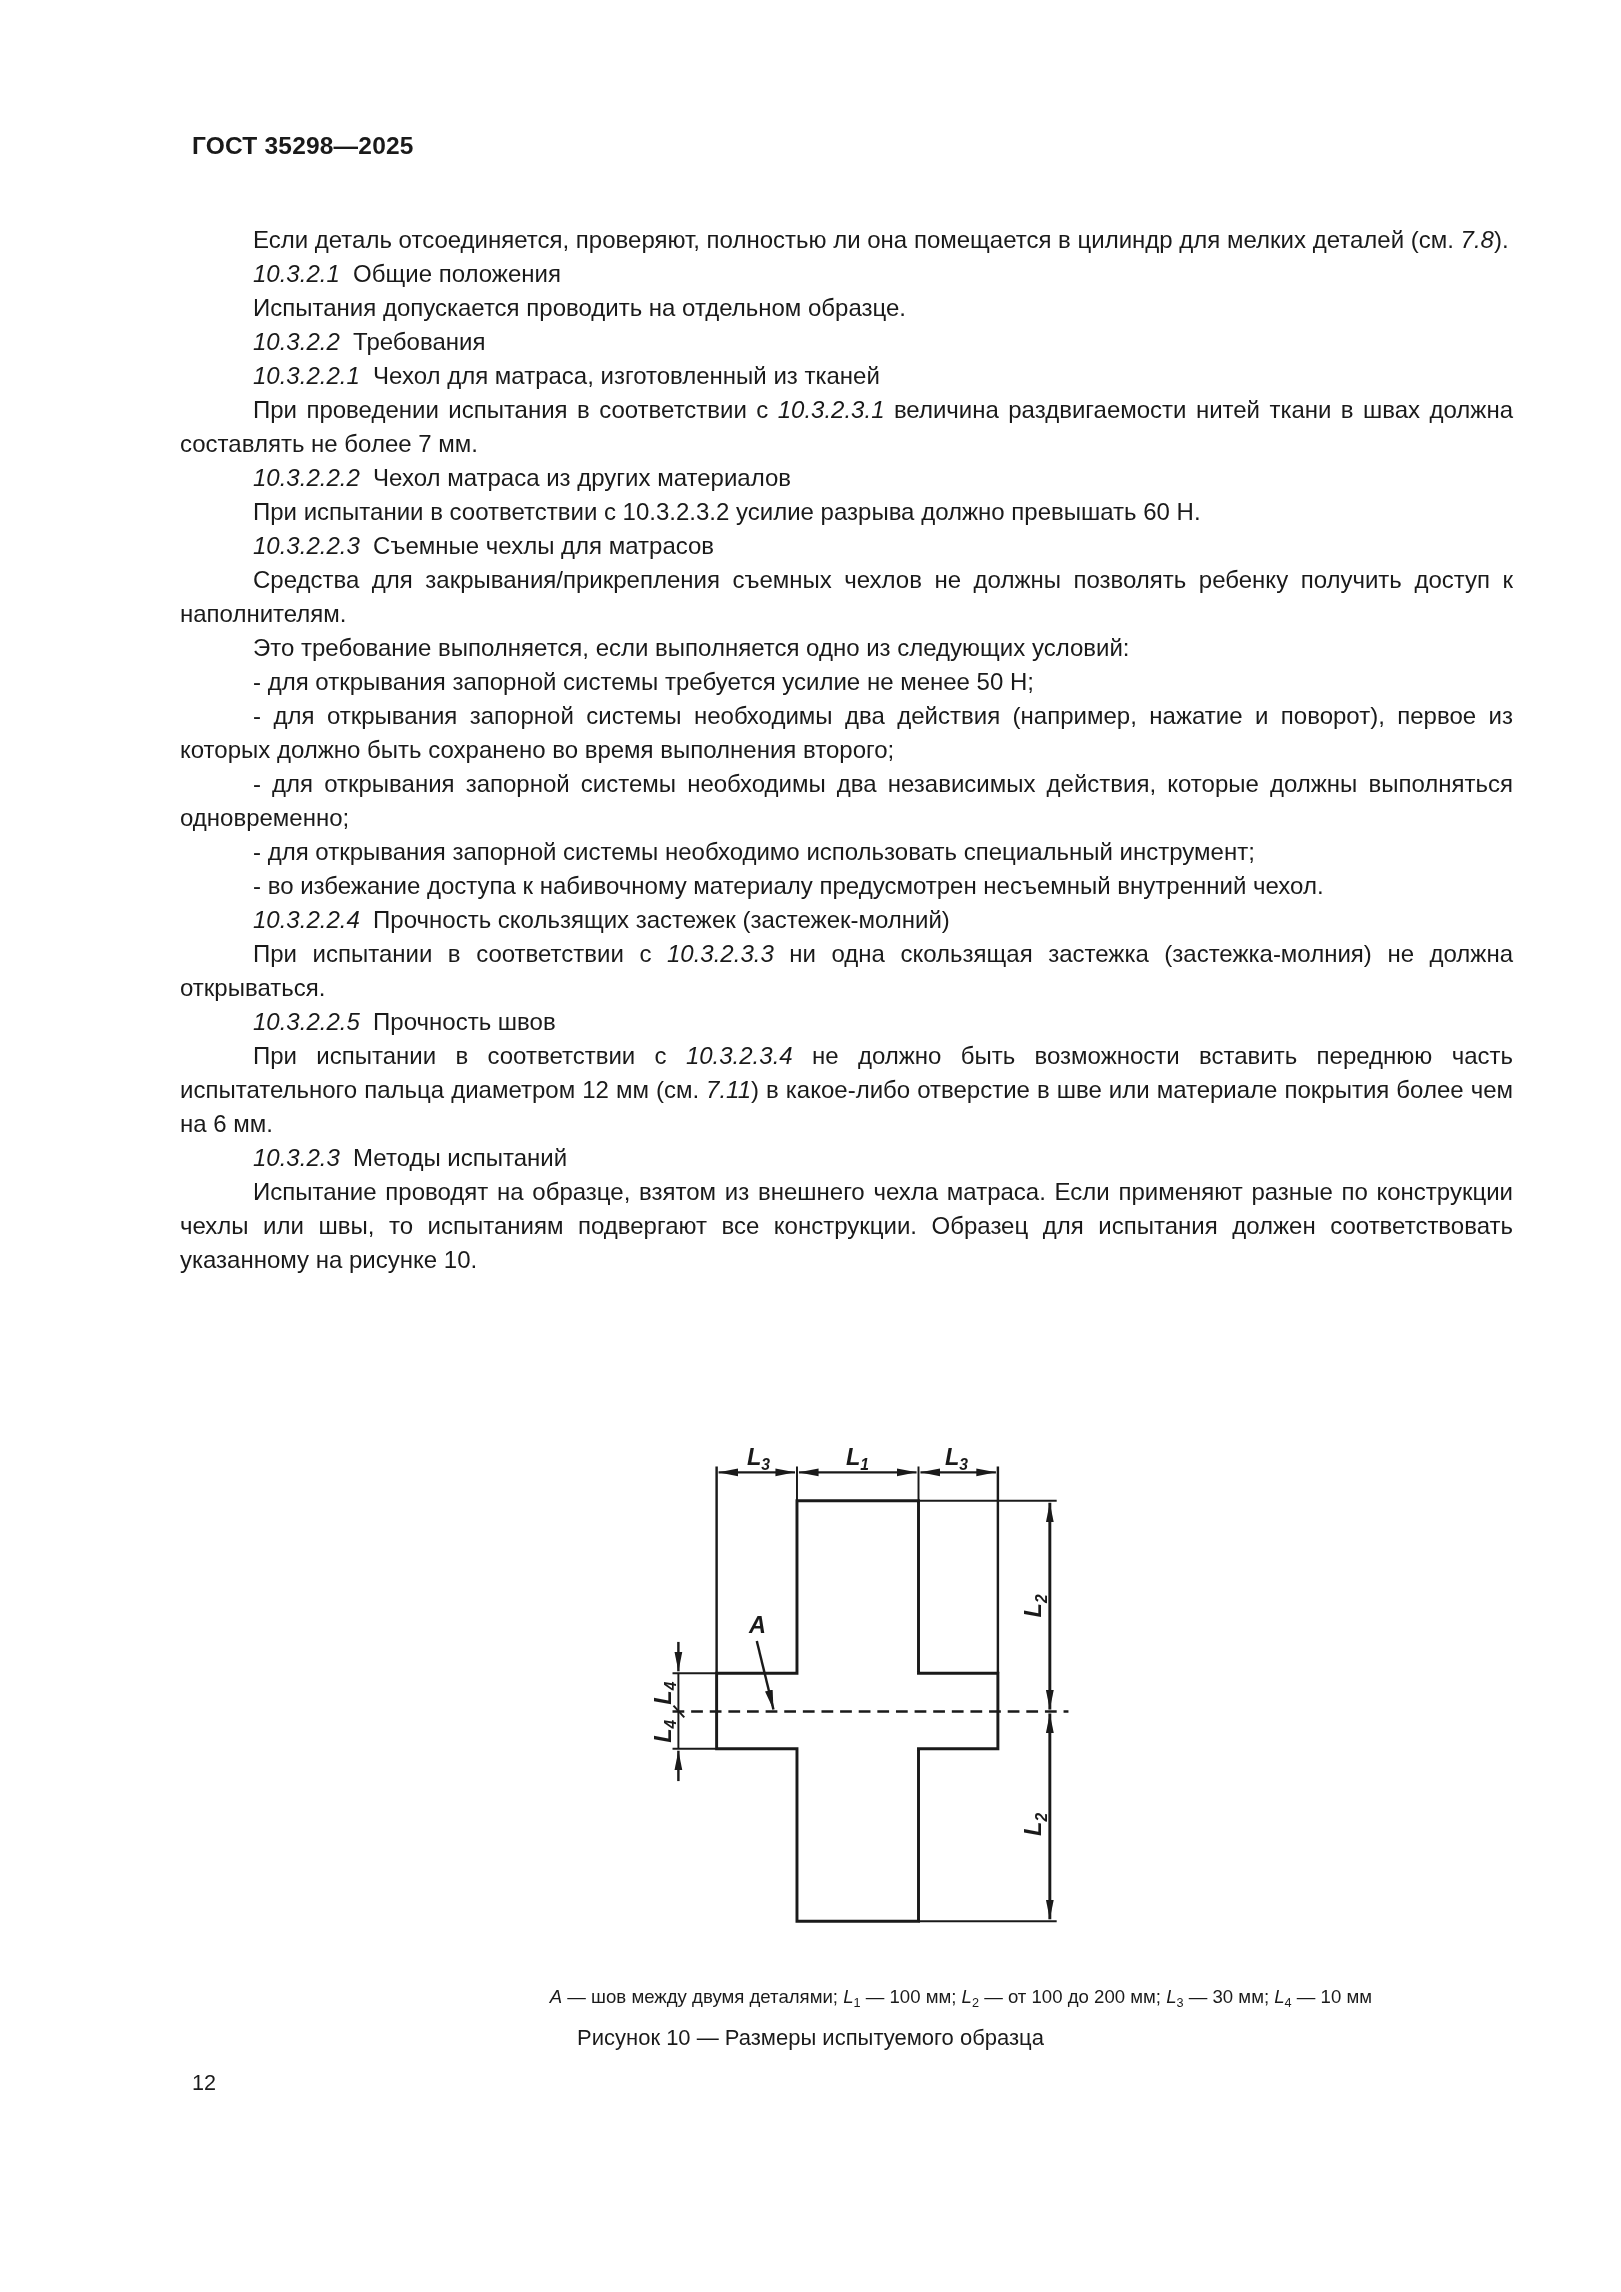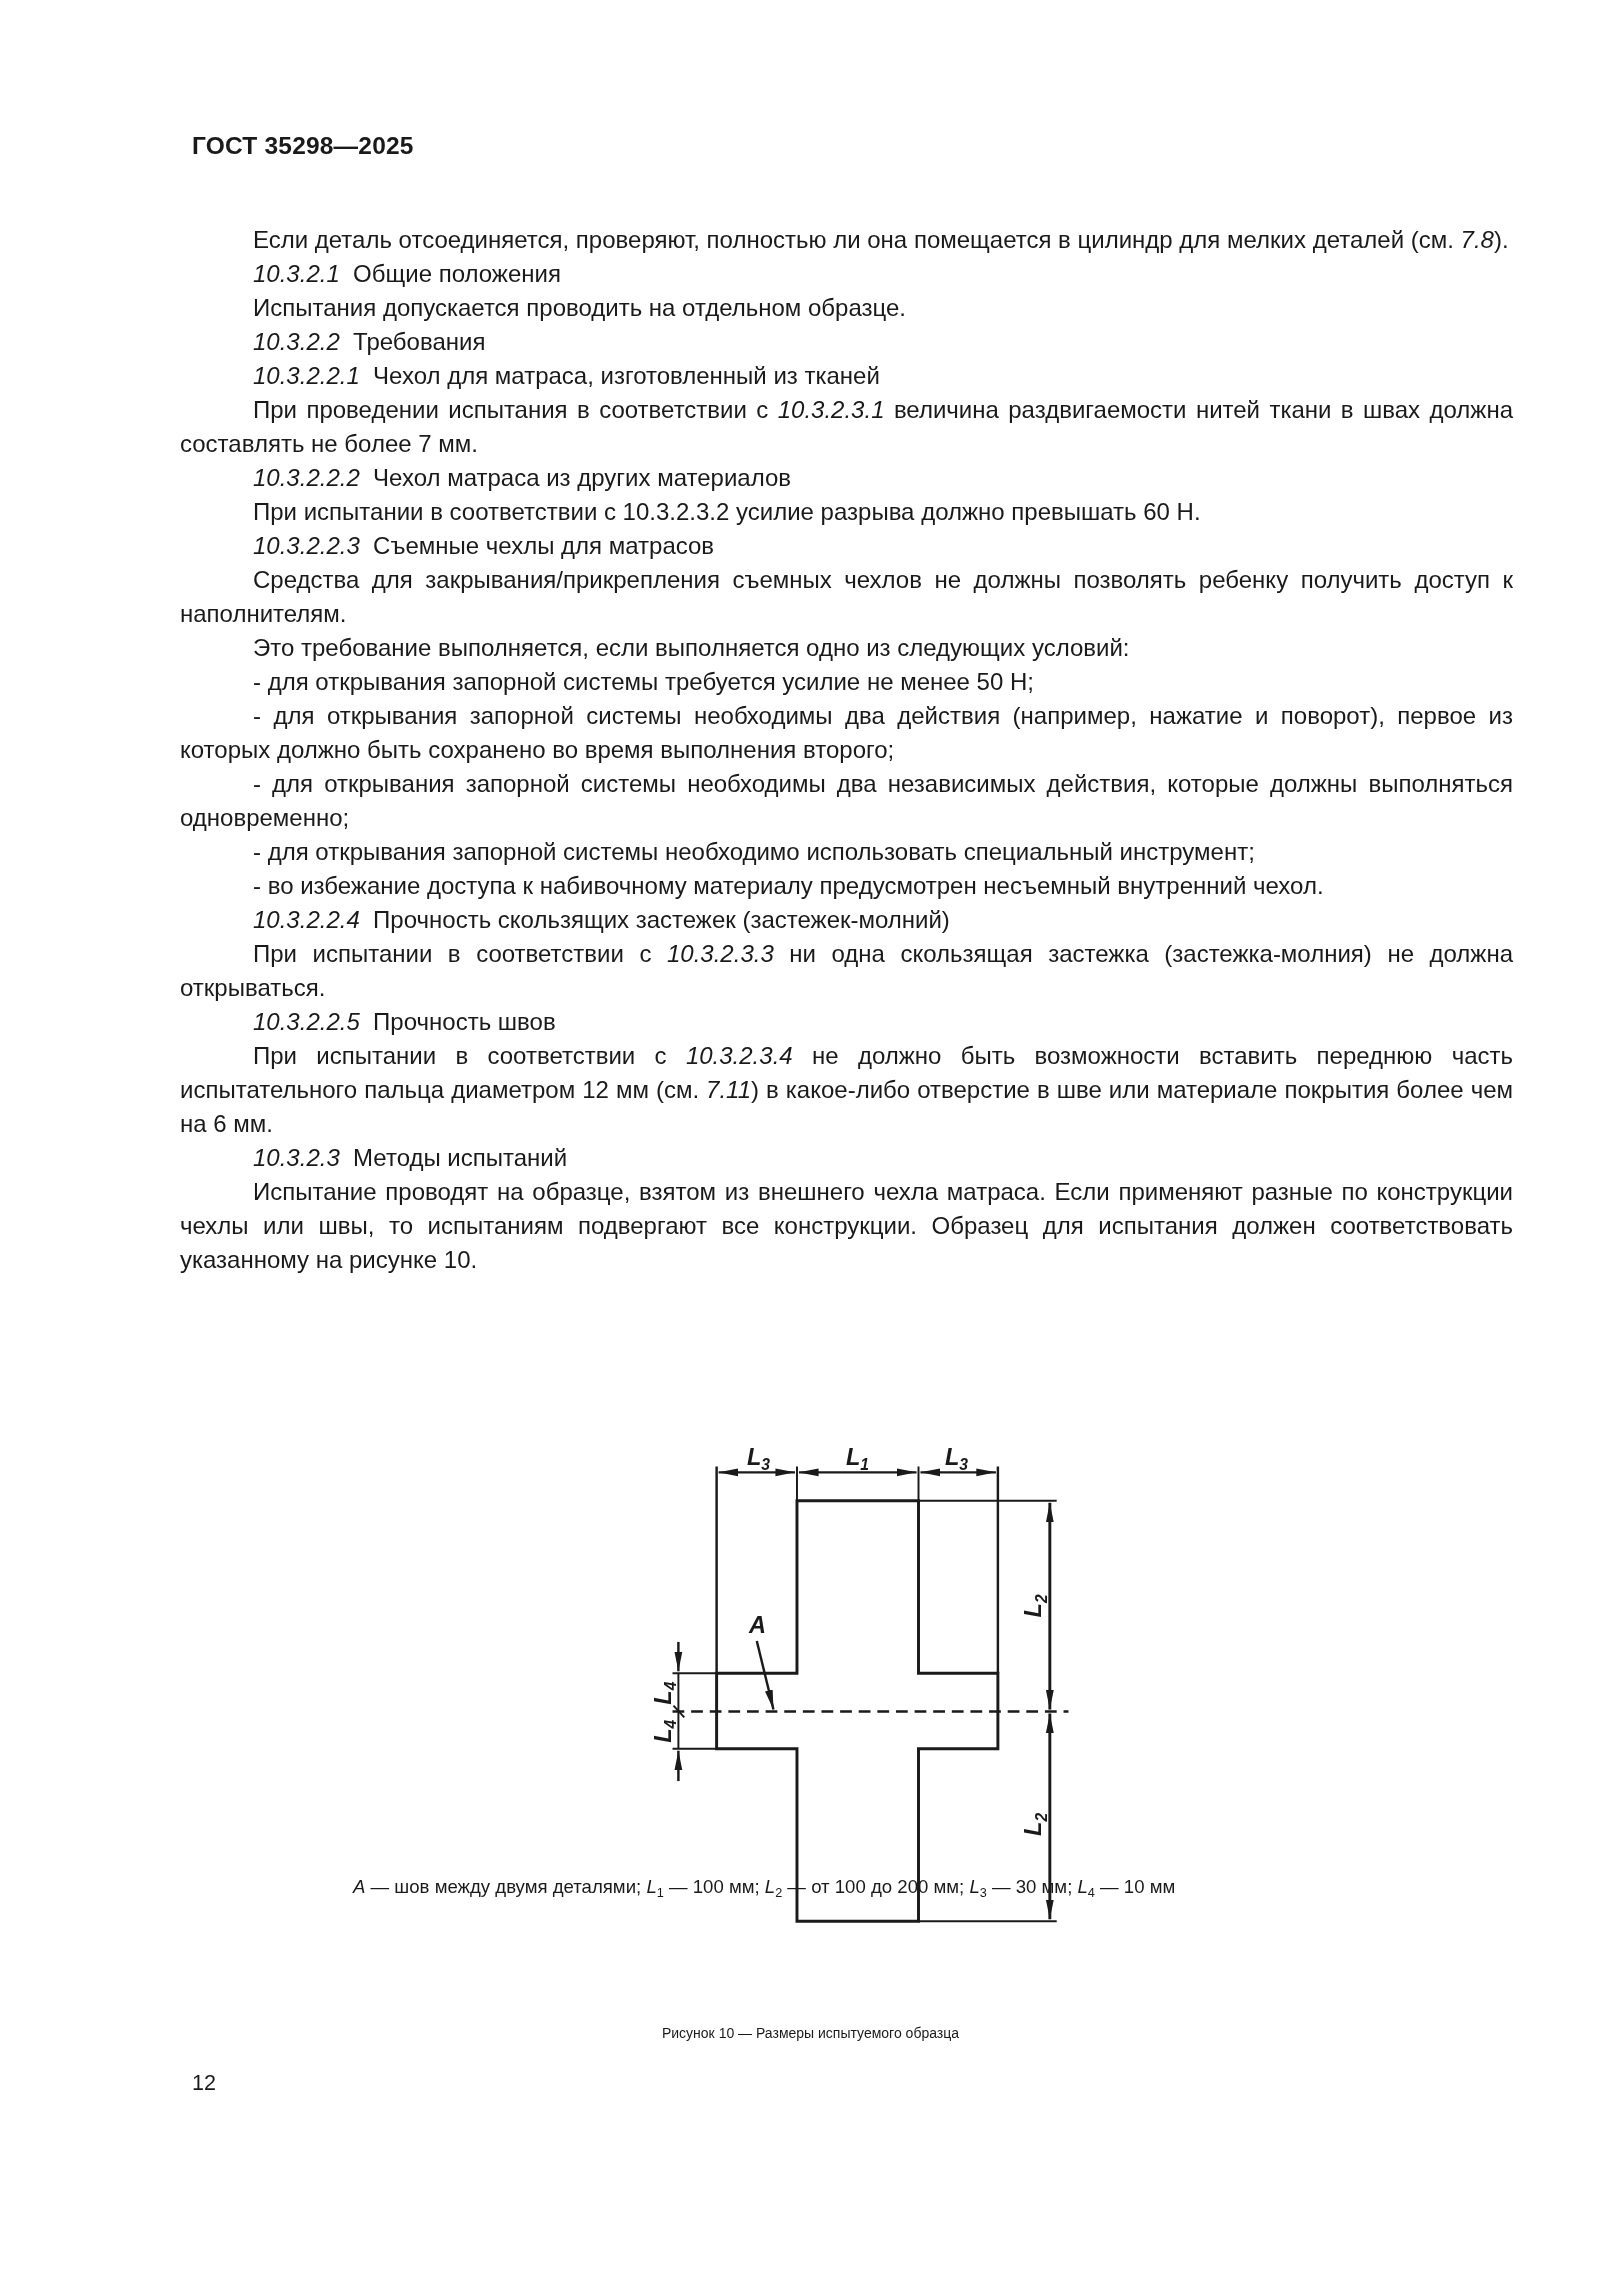--- a/index.html
+++ b/index.html
@@ -8,23 +8,23 @@
   .header { position:absolute; left:192px; top:132px; font-size:24.5px; font-weight:bold; letter-spacing:0.2px; }
   .body { position:absolute; left:180px; top:223px; width:1333px; font-size:24px; line-height:34px; }
   .p { margin:0; text-align:justify; text-indent:73px; }
   .ind { margin:0; padding-left:73px; }
   .b { font-weight:bold; }
   .i { font-style:italic; }
   .figure { position:absolute; left:0; top:0; width:1621px; height:1731px; pointer-events:none;margin-left:10px; }
   .figure svg { position:absolute; left:0; top:0; }
   .figlabel { font-family:"Liberation Sans", sans-serif; font-style:italic; font-weight:bold; font-size:24px; fill:#1a1a1a; }
   .figsub { font-family:"Liberation Sans", sans-serif; font-weight:bold; font-size:16px; fill:#1a1a1a; }
-  .legend { position:absolute; left:353px; top:1876px; width:1019px; text-align:left; font-size:18.6px; }
+  .legend { position:absolute; left:353px; top:1986px; width:1019px; text-align:right; font-size:18.6px; }
   .legend sub { font-size:12.7px; vertical-align:-3.9px; }
-  .caption { position:absolute; left:0; width:1621px; top:2025px; text-align:center; font-size:14px; }
+  .caption { position:absolute; left:0; width:1621px; top:2025px; text-align:center; font-size:22px; }
   .pagenum { position:absolute; left:192px; top:2070px; font-size:21.6px; }
 </style>
 </head>
 <body>
 
 <div class="header">ГОСТ 35298—2025</div>
 
 <div class="body">
   <p class="p"><span>Если деталь отсоединяется, проверяют, полностью ли она помещается в цилиндр для мелких деталей (см. </span><span class="i">7.8</span><span>).</span></p>
 

